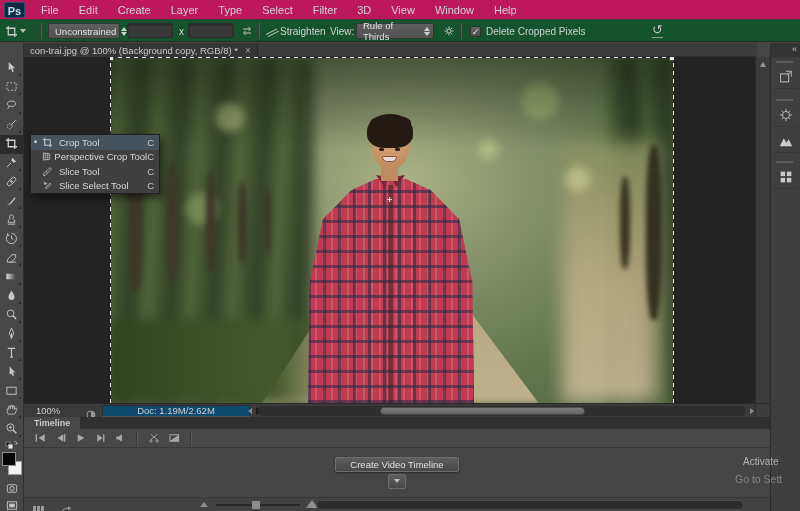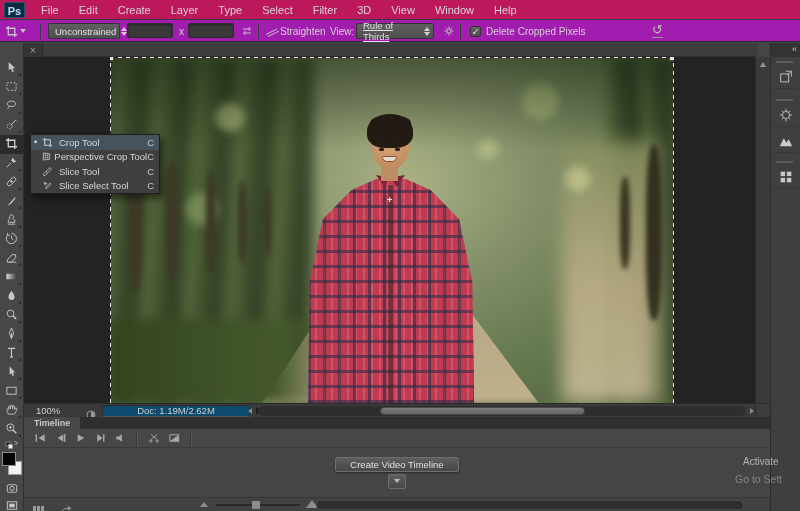--- a/index.html
+++ b/index.html
@@ -6,21 +6,21 @@
   html,body { width:800px; height:511px; overflow:hidden; background:#333; }
   body { font-family:"Liberation Sans", sans-serif; }
   #app { position:relative; width:800px; height:511px; background:#454545; overflow:hidden; }
 
   
   .menubar { position:absolute; left:0; top:0; width:800px; height:20px; background:#be185d; display:flex; align-items:center; border-bottom:1px solid #3a3a3a; }
   .ps-logo { width:21px; height:16px; margin:0 6px 0 4px; background:#0d2a40; color:#b9e0fa; font-size:11px; font-weight:bold; text-align:center; line-height:16px; border-radius:2px; border:1px solid #27506e; }
   .menu-item { color:#d6d6d6; font-size:11px; padding:16px 10px; line-height:20px; white-space:nowrap; }
 
   
-  .optionsbar { position:absolute; left:0; top:20px; width:800px; height:22px; background:#a21caf; border-bottom:1px solid #2a2a2a; }
+  .optionsbar { position:absolute; left:0; top:20px; width:800px; height:22px; background:#14532d; border-bottom:1px solid #2a2a2a; }
   .optionsbar > * { position:absolute; }
   .tool-preset { left:5px; top:3px; width:30px; height:16px; display:flex; align-items:center; gap:2px; }
   .tool-preset svg { width:13px; height:13px; }
   .caret { width:0; height:0; border-left:3px solid transparent; border-right:3px solid transparent; border-top:4px solid #c0c0c0; display:inline-block; }
   .vsep { width:2px; height:16px; top:3px; border-left:1px solid #3a3a3a; border-right:1px solid #5a5a5a; }
   .dropdown { height:16px; background:linear-gradient(#5f5f5f,#505050); border:1px solid #353535; border-radius:2px; color:#e2e2e2; font-size:9.5px; display:flex; align-items:center; padding:0 3px 0 6px; }
   .dropdown .ud { margin-left:auto; display:flex; flex-direction:column; gap:1px; padding-left:5px; }
   .tri-up { width:0; height:0; border-left:3px solid transparent; border-right:3px solid transparent; border-bottom:4px solid #cfcfcf; }
   .tri-dn { width:0; height:0; border-left:3px solid transparent; border-right:3px solid transparent; border-top:4px solid #cfcfcf; }
   .txtfield { height:15px; background:#393939; border:1px solid #2d2d2d; border-radius:2px; color:#ddd; font-size:9.5px; padding:0 4px; box-shadow:inset 0 1px 2px rgba(0,0,0,.4); }
@@ -206,41 +206,42 @@
           </svg>
         </span></span>
     <div class="vsep" style="left:258px;"></div>
     <span class="opt-icon" style="left:265px; top:5px;"><span class="js-icon" style="display: inline-flex;">
           <svg viewBox="0 0 14 14">
             <path d="M1 9.5l11-5.5M3 11.5l11-5.5" stroke="#c7c7c7" fill="none"></path>
           </svg>
         </span></span>
     <span class="opt-label" style="left:280px;">Straighten</span>
     <span class="opt-label" style="left:330px;">View:</span>
-    <div class="dropdown" style="left:356px; top:3px; width:78px;text-decoration:underline;">
+    <div class="dropdown" style="left:356px; top:3px; width:78px;">
       <span>Rule of Thirds</span>
       <span class="ud">
           <span class="tri-up"></span>
           <span class="tri-dn"></span>
         </span>
     </div>
     <span class="opt-icon" style="left:442px; top:4px;"><span class="js-icon" style="display: inline-flex;">
           <svg viewBox="0 0 14 14">
             <circle cx="7" cy="7" r="2" fill="none" stroke="#c7c7c7"></circle>
             <path d="M7 2.5v2M7 9.5v2M2.5 7h2M9.5 7h2M3.8 3.8l1.4 1.4M10.2 3.8L8.8 5.2M3.8 10.2l1.4-1.4M10.2 10.2L8.8 8.8" stroke="#c7c7c7"></path>
           </svg>
         </span></span>
     <div class="vsep" style="left:460px;"></div>
     <div class="checkbox" style="left:470px;">✓</div>
     <span class="opt-label" style="left:486px;">Delete Cropped Pixels</span>
     <span class="reset-glyph" style="left:652px;">↺</span>
   </div>
 
   <div class="tabstrip">
     <div class="doctab">
+      <span>con-trai.jpg @ 100% (Background copy, RGB/8) *</span>
       <span class="close">×</span>
     </div>
   </div>
 
   <div class="toolbar" id="toolbar">
       <div class="tool">
         <span><svg viewBox="0 0 14 14">
             <path d="M4 1v9l2.4-1.9L7.8 12l1.7-.8-1.4-3.4H11z" fill="#c7c7c7"></path>
           </svg></span>
       </div>

